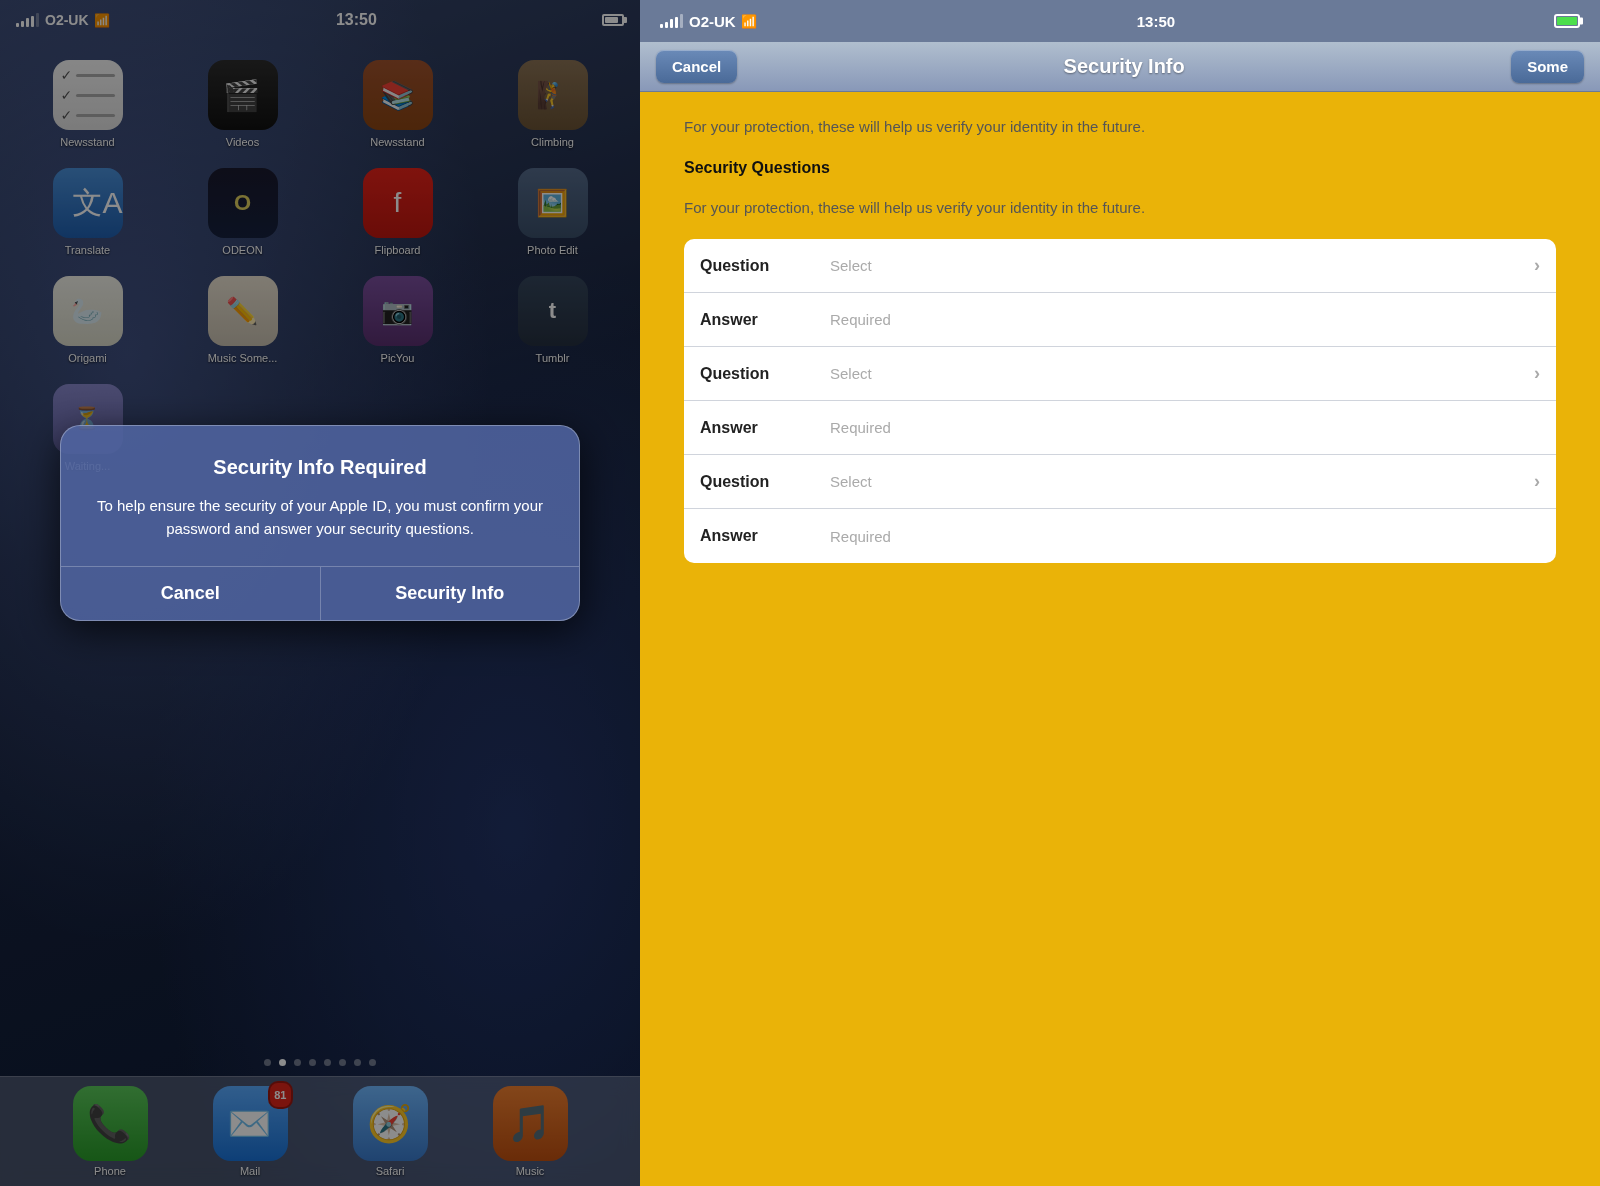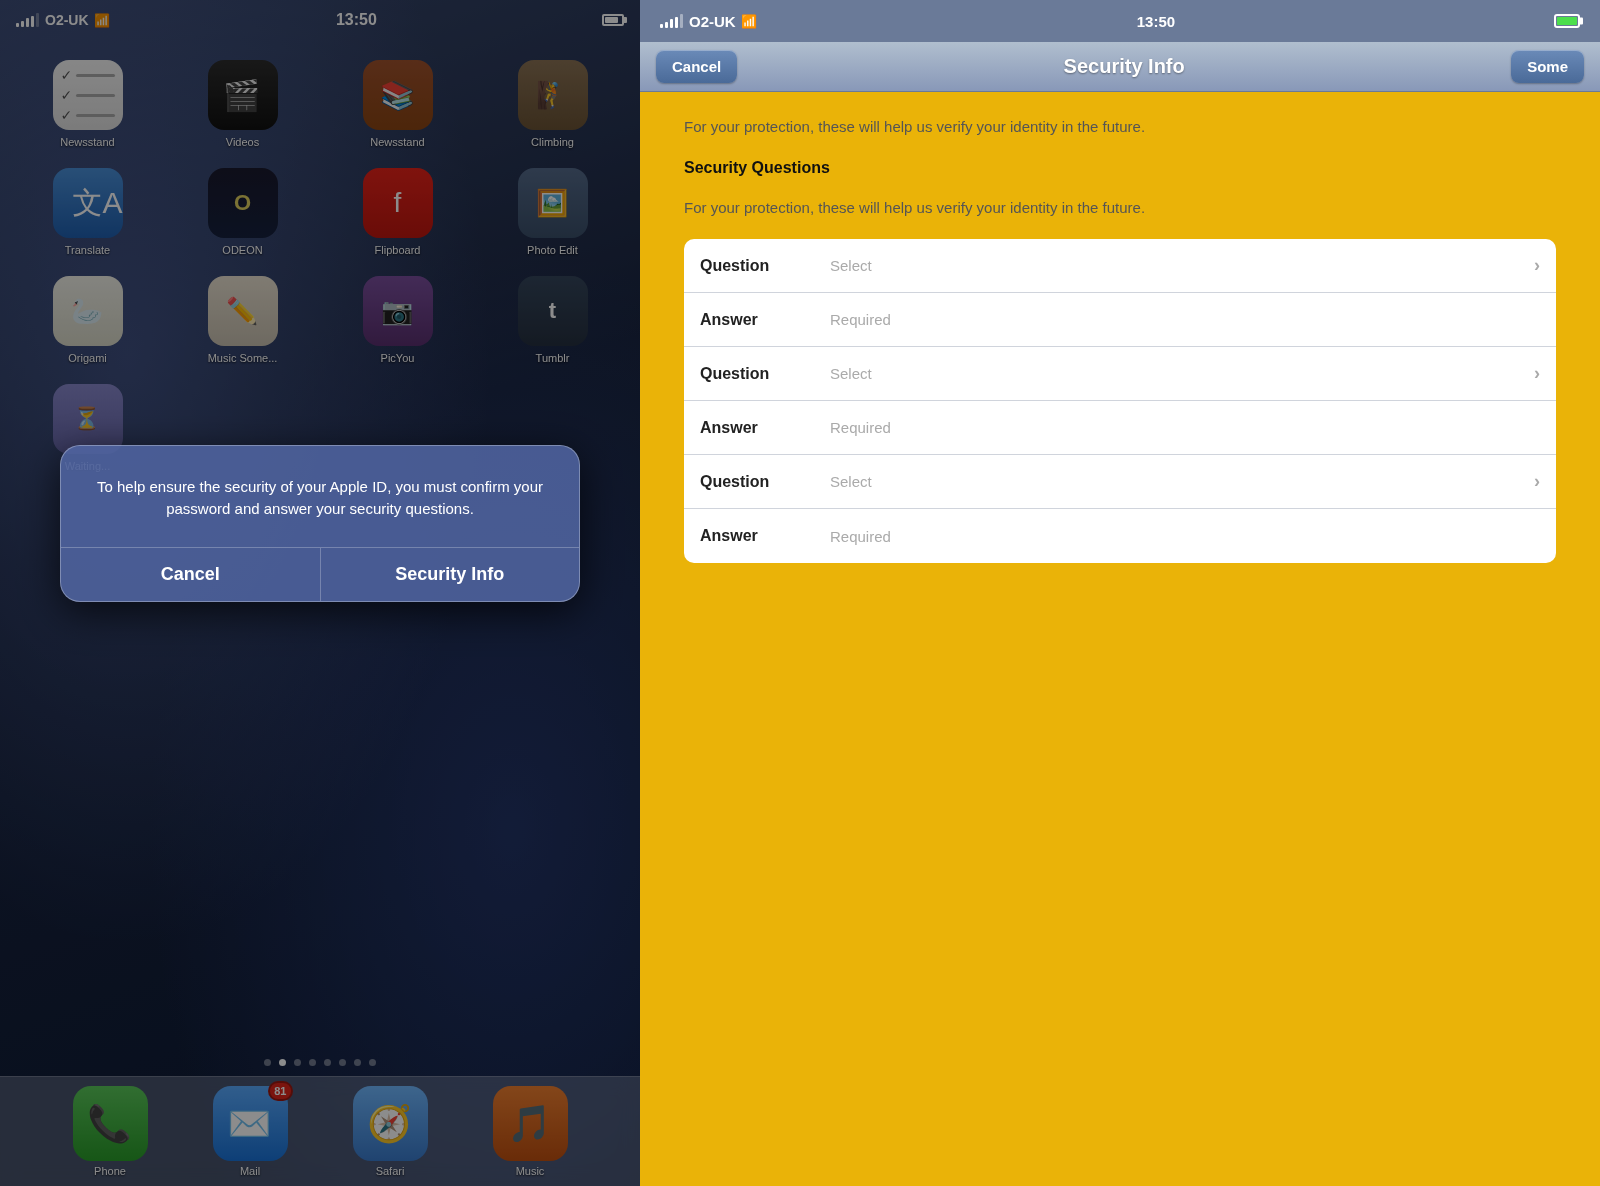--- a/index.html
+++ b/index.html
@@ -194,21 +194,21 @@
 
     .badge {
       position: absolute;
       top: -5px;
       right: -5px;
       background: #e0251a;
       color: white;
       font-size: 11px;
       font-weight: bold;
       min-width: 20px;
-      height: 20px;
+      height: 28px;
       border-radius: 10px;
       display: flex;
       align-items: center;
       justify-content: center;
       padding: 0 4px;
       border: 2px solid rgba(0,0,0,0.3);
     }
 
     .page-dots {
       position: absolute;
@@ -610,20 +610,21 @@
     <div class="dock-icon">
       <div class="dock-icon-img music-icon">
         <span style="font-size:36px">🎵</span>
       </div>
       <span class="app-label">Music</span>
     </div>
   </div>
 
   <div class="alert-overlay">
     <div class="alert-box">
+      <div class="alert-title">Security Info Required</div>
       <div class="alert-message">To help ensure the security of your Apple ID, you must confirm your password and answer your security questions.</div>
       <div class="alert-buttons">
         <button class="alert-btn">Cancel</button>
         <button class="alert-btn">Security Info</button>
       </div>
     </div>
   </div>
 </div>
 
 <div class="right-panel">

